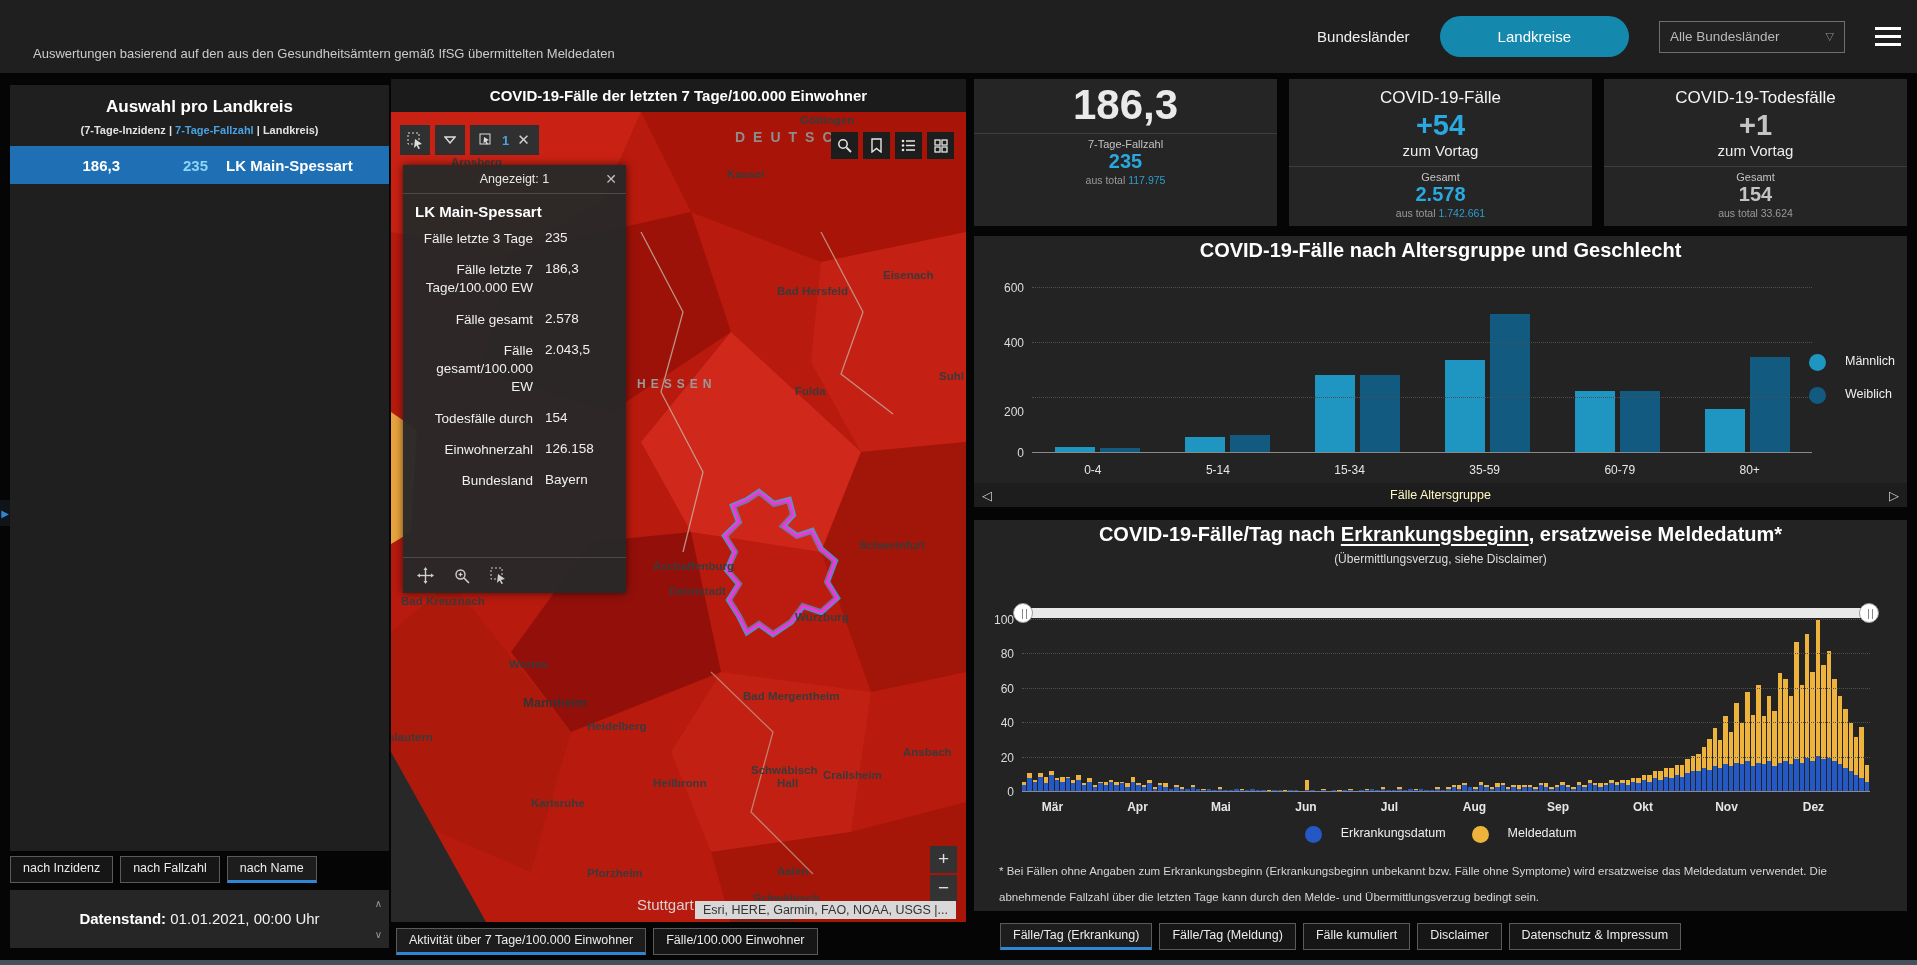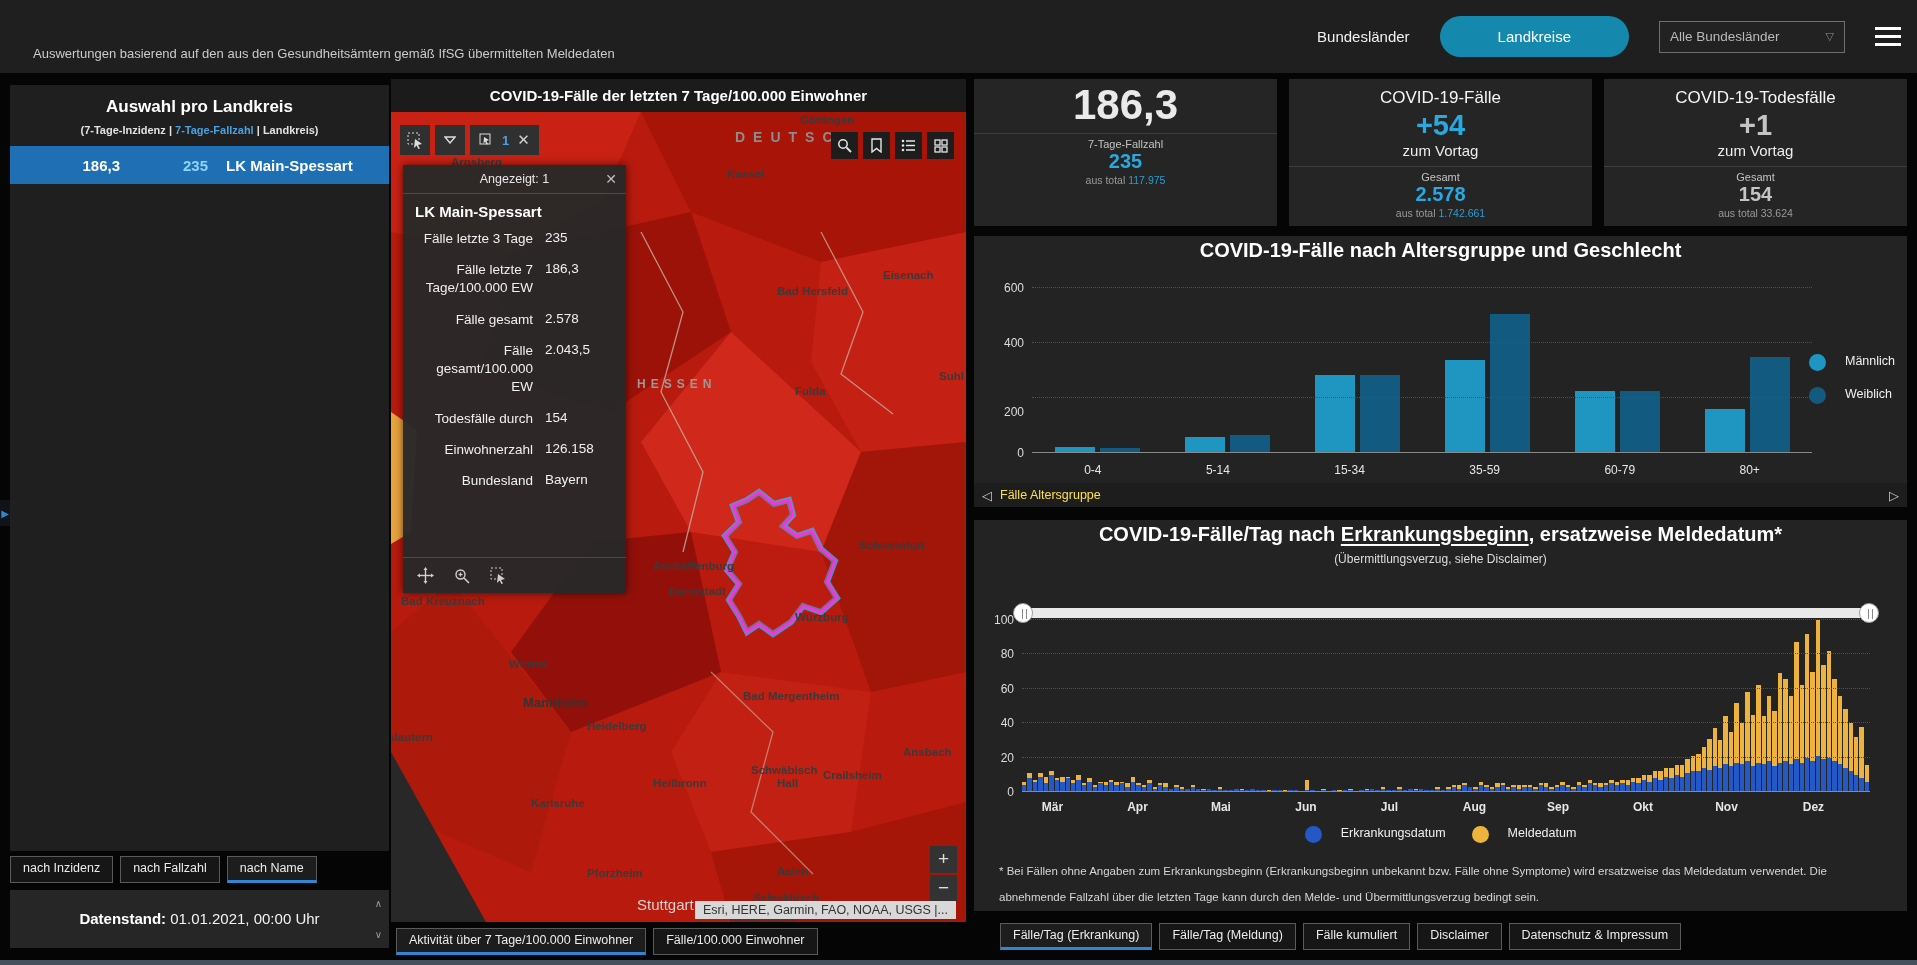--- a/index.html
+++ b/index.html
@@ -92,21 +92,21 @@
   .age-bars{position:absolute;left:0;bottom:0;width:100%;height:100%;display:flex;justify-content:space-around;align-items:flex-end;}
   .age-group{display:flex;gap:5px;align-items:flex-end;}
   .abar{width:40px;}
   .age-cats{position:absolute;left:58px;top:227px;width:780px;display:flex;justify-content:space-around;}
   .age-cat{font-size:12px;color:#e6e6e6;}
   .age-xlabel{position:absolute;left:58px;top:252px;width:780px;text-align:center;font-size:12.5px;color:#f0f0f0;font-weight:bold;}
   .age-legend{position:absolute;right:12px;top:118px;display:flex;flex-direction:column;gap:16px;}
   .leg-item{display:flex;align-items:flex-start;gap:19px;font-size:12.5px;color:#f0f0f0;}
   .leg-dot{width:17px;height:17px;border-radius:50%;}
   .age-caption{position:absolute;left:0;bottom:0;width:100%;height:24px;background:#1d1d1d;display:flex;align-items:center;}
-  .age-caption .cap{flex:1;font-size:12.5px;color:#fde047;}
+  .age-caption .cap{flex:1;text-align:center;font-size:12.5px;color:#fef9c3;}
   .pager{width:26px;text-align:center;color:#cfcfcf;font-size:13px;cursor:pointer;}
 
   .dailypanel{position:absolute;left:974px;top:520px;width:933px;height:391px;background:#232323;}
   .dp-sub{text-align:center;font-size:12px;color:#dedede;margin-top:6px;}
   .dp-title u{text-underline-offset:3px;}
   .daily-plot{position:absolute;left:48px;top:100px;width:848px;height:172px;}
   .daily-bars{position:absolute;left:0;bottom:0;width:100%;height:100%;display:flex;align-items:flex-end;gap:1px;}
   .dbar{flex:1;display:flex;flex-direction:column;justify-content:flex-end;}
   .dbar .seg-y{background:#eeb33c;}
   .dbar .seg-b{background:#2458c5;}

